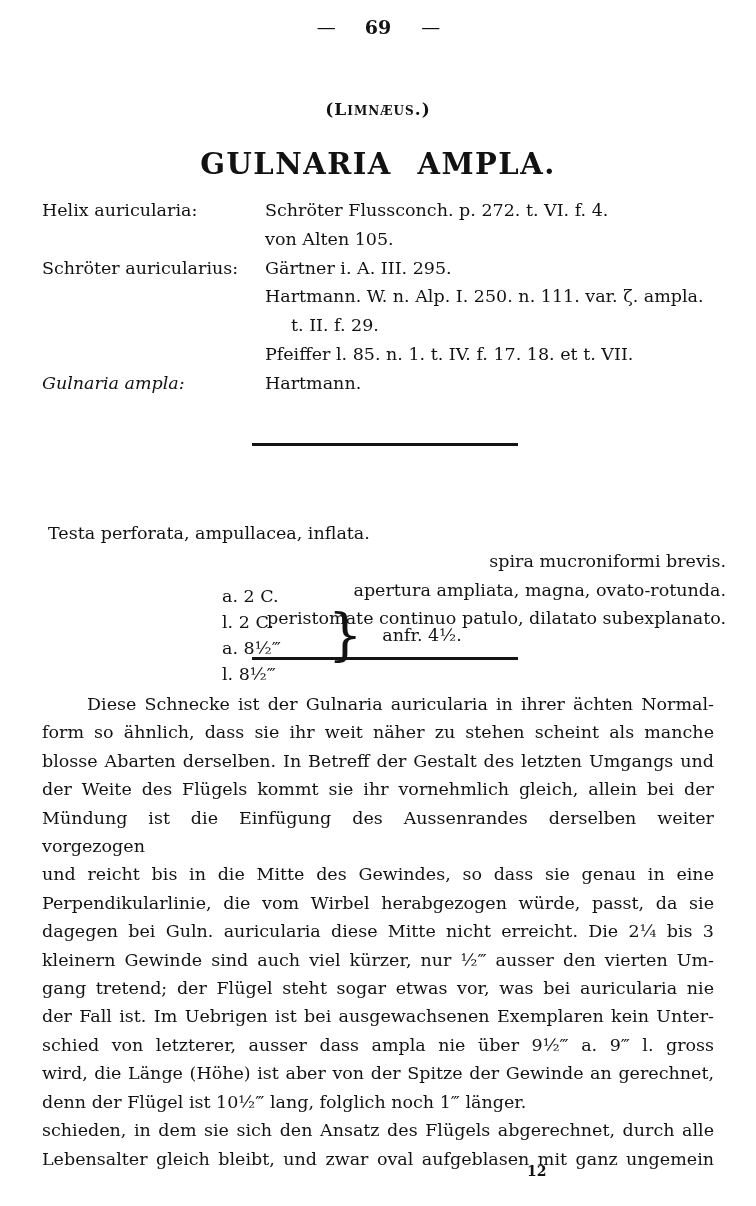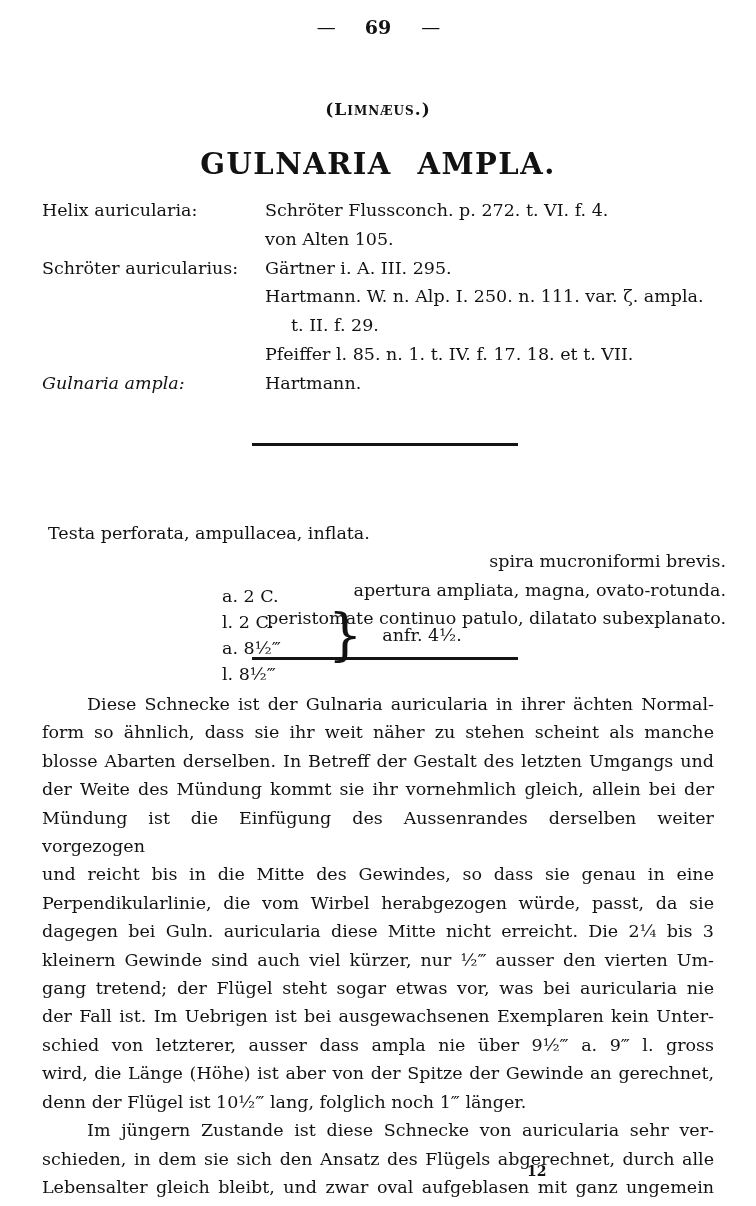--- a/index.html
+++ b/index.html
@@ -175,31 +175,30 @@
     <div class="brace">}</div>
     <div class="anfr">anfr. 4½.</div>
   </div>
 
   <div class="rule rule-2"></div>
 
   <div class="bodytext">
     <div class="bline ind">Diese Schnecke ist der Gulnaria auricularia in ihrer ächten Normal-</div>
     <div class="bline">form so ähnlich, dass sie ihr weit näher zu stehen scheint als manche</div>
     <div class="bline">blosse Abarten derselben. In Betreff der Gestalt des letzten Umgangs und</div>
-    <div class="bline">der Weite des Mündung kommt sie ihr vornehmlich gleich, allein bei der</div>
+    <div class="bline">der Weite des Flügels kommt sie ihr vornehmlich gleich, allein bei der</div>
     <div class="bline">Mündung ist die Einfügung des Aussenrandes derselben weiter vorgezogen</div>
     <div class="bline">und reicht bis in die Mitte des Gewindes, so dass sie genau in eine</div>
     <div class="bline">Perpendikularlinie, die vom Wirbel herabgezogen würde, passt, da sie</div>
     <div class="bline">dagegen bei Guln. auricularia diese Mitte nicht erreicht. Die 2¼ bis 3</div>
     <div class="bline">kleinern Gewinde sind auch viel kürzer, nur ½‴ ausser den vierten Um-</div>
     <div class="bline">gang tretend; der Flügel steht sogar etwas vor, was bei auricularia nie</div>
     <div class="bline">der Fall ist. Im Uebrigen ist bei ausgewachsenen Exemplaren kein Unter-</div>
     <div class="bline">schied von letzterer, ausser dass ampla nie über 9½‴ a. 9‴ l. gross</div>
     <div class="bline">wird, die Länge (Höhe) ist aber von der Spitze der Gewinde an gerechnet,</div>
     <div class="bline noj">denn der Flügel ist 10½‴ lang, folglich noch 1‴ länger.</div>
-    <div class="bline ind">Im jüngern Zustande ist diese Schnecke von auricularia sehr ver-</div>
     <div class="bline">schieden, in dem sie sich den Ansatz des Flügels abgerechnet, durch alle</div>
     <div class="bline">Lebensalter gleich bleibt, und zwar oval aufgeblasen mit ganz ungemein</div>
   </div>
 
   <div class="signature">12</div>
 
 </div>
 
 </body></html>

